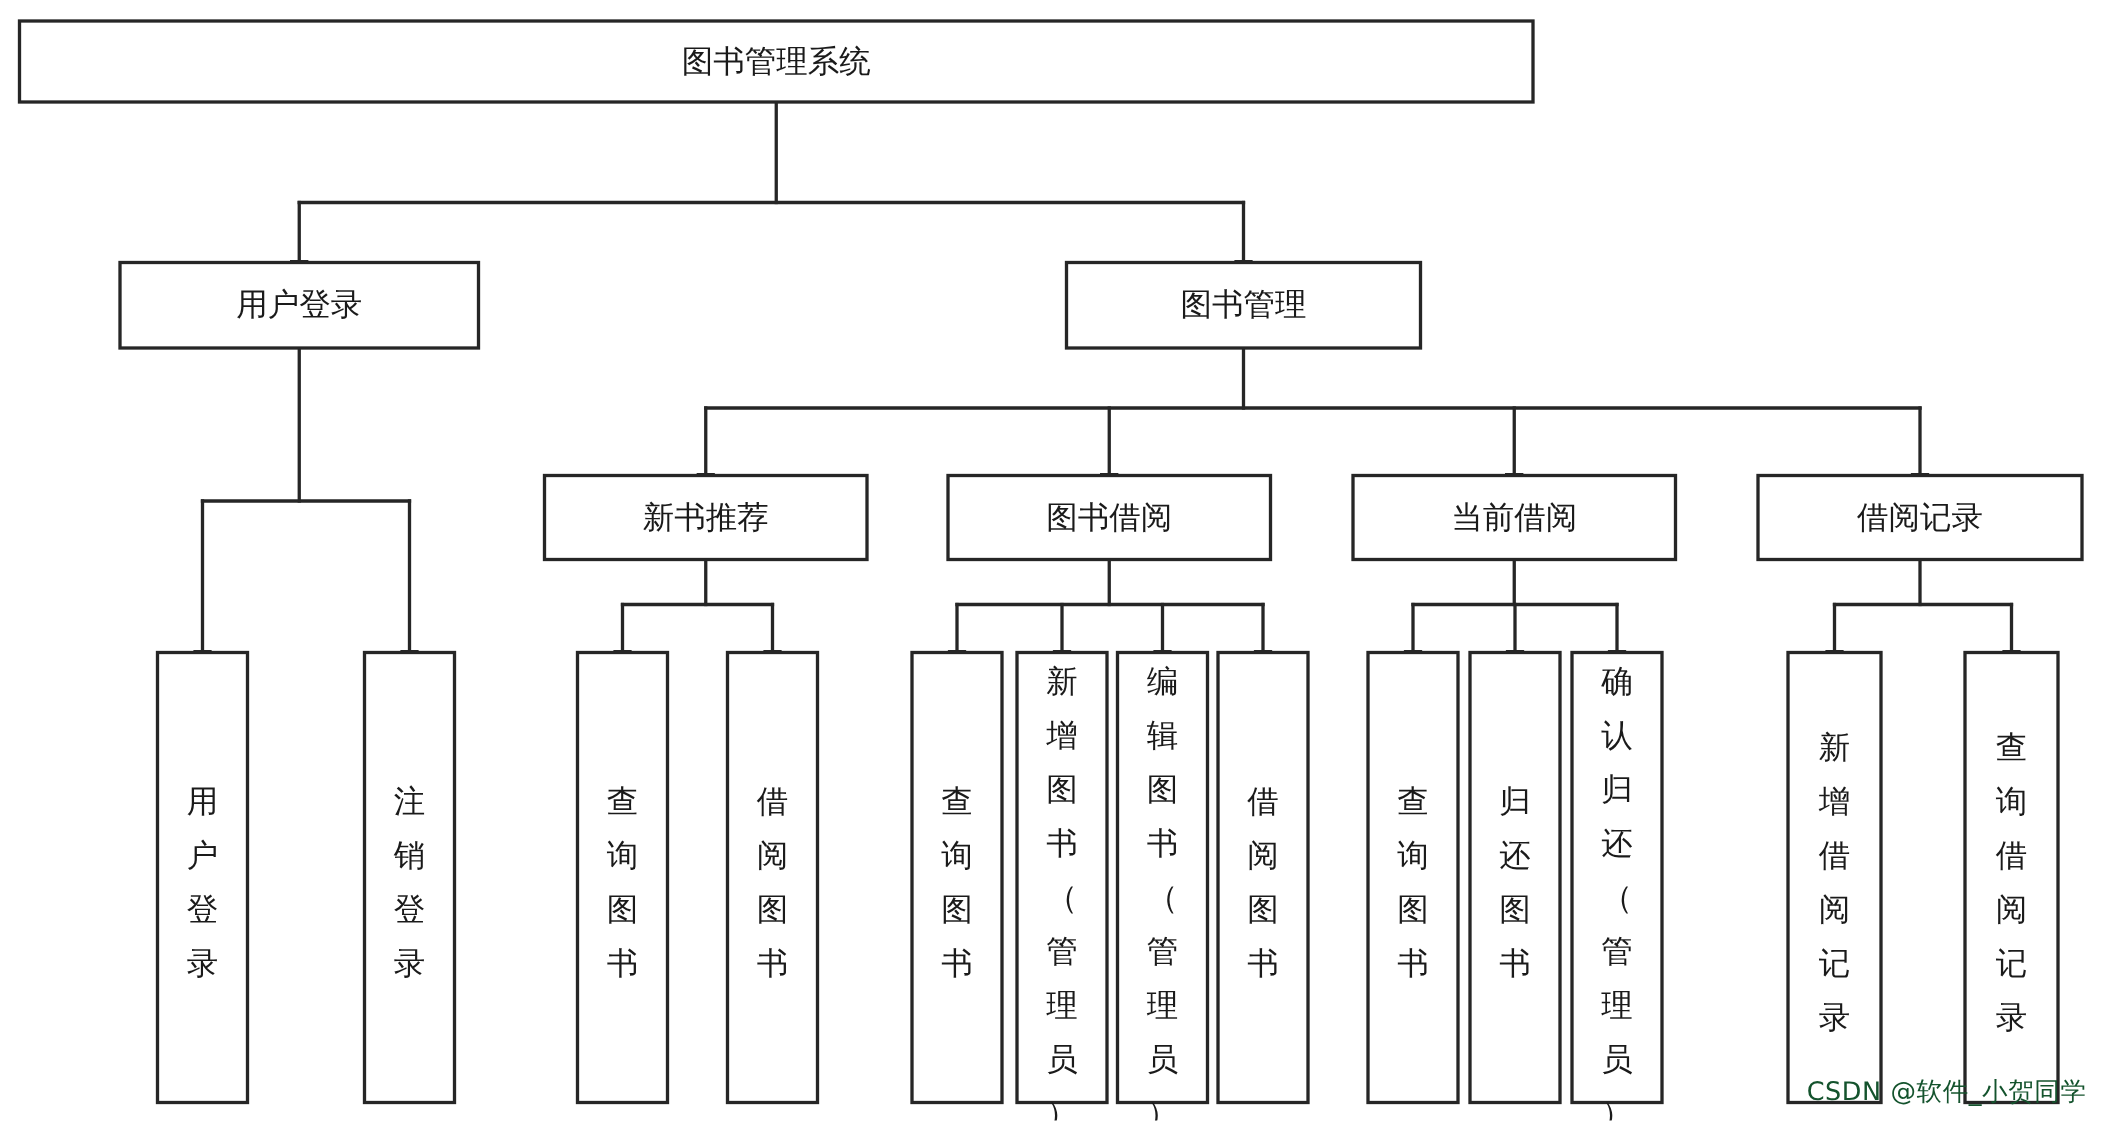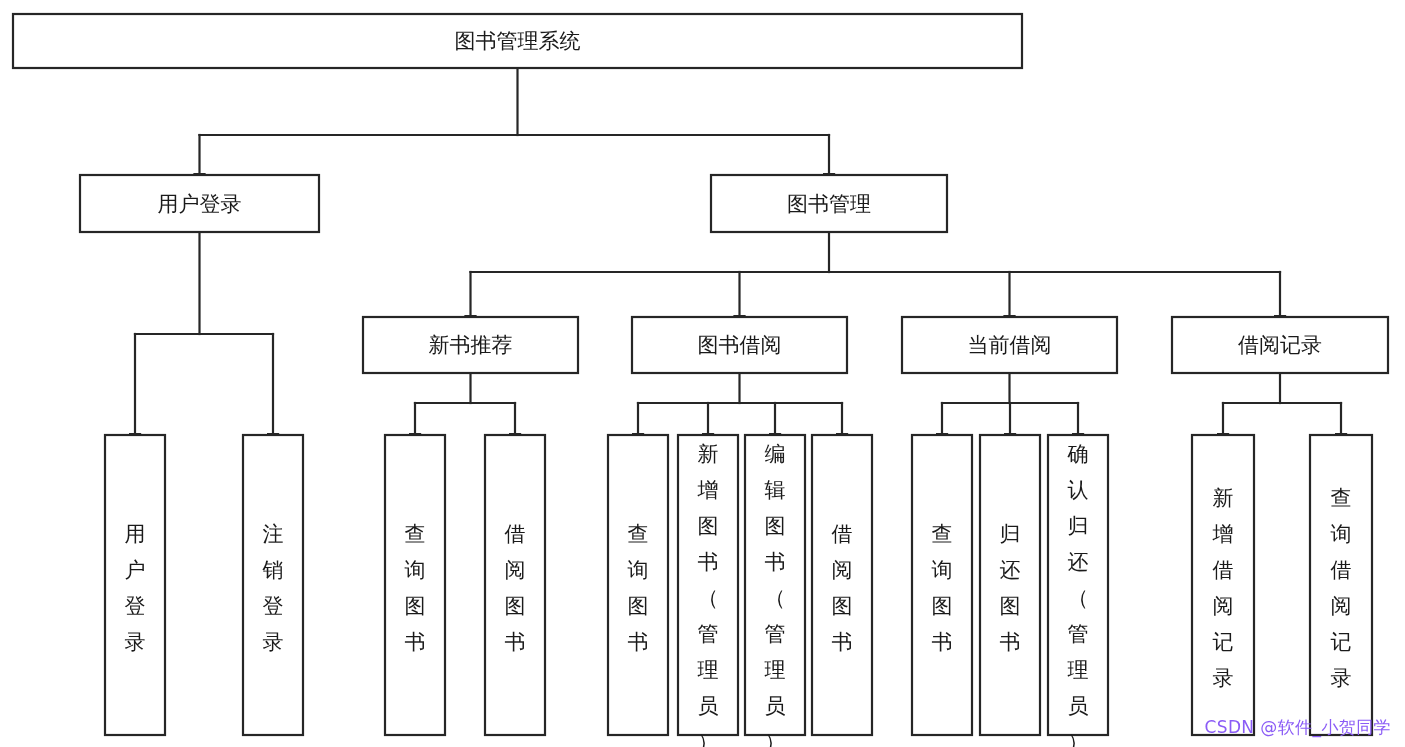--- a/index.html
+++ b/index.html
@@ -46,21 +46,21 @@
   .arrow-head {
     fill: #262626;
     stroke: none;
   }
   .watermark {
     position: absolute;
     right: 14px;
     bottom: 8px;
     font-family: "DejaVu Sans", "Liberation Sans", sans-serif;
     font-size: 17px;
-    color: #8b5cf6;
+    color: #14532d;
     white-space: nowrap;
     letter-spacing: 0.4px;
     pointer-events: none;
     user-select: none;
   }
 </style>
 </head>
 <body>
 
 <svg id="diagram" viewBox="0 0 1405 747">

